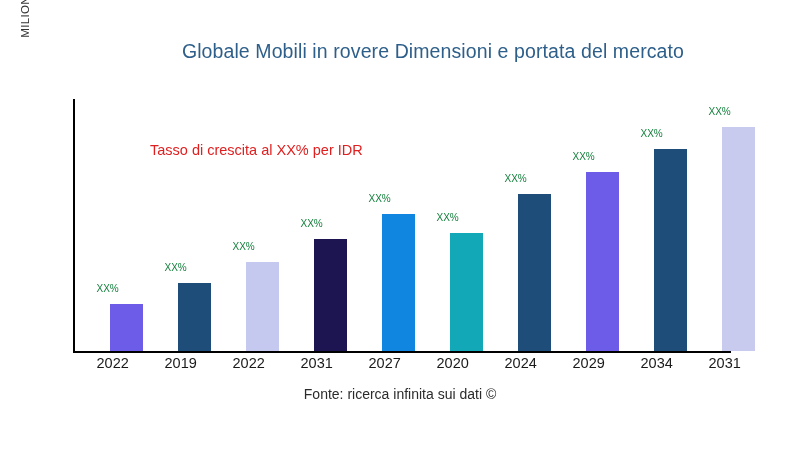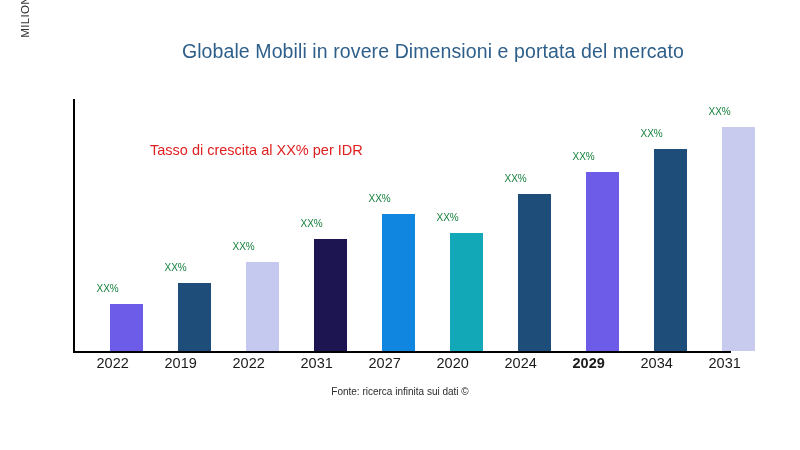--- a/index.html
+++ b/index.html
@@ -115,21 +115,21 @@
     text-align: center;
   }
 
   
   .source-note {
     position: absolute;
     left: 0;
     top: 386px;
     width: 800px;
     text-align: center;
-    font-size: 10px;
+    font-size: 14px;
     color: #2b2b2b;
   }
 </style>
 </head>
 <body>
 
 <div id="chart-root">
 
   <div class="chart-title">Globale Mobili in rovere Dimensioni e portata del mercato</div>
 
@@ -157,21 +157,21 @@
       <div class="bar-value" style="left: 368.5px; top: 192.796px;">XX%</div>
       <div class="x-tick-label" style="left: 368.5px;">2027</div>
       <div class="bar" style="left: 450px; height: 117.742px; background: rgb(18, 168, 184);"></div>
       <div class="bar-value" style="left: 436.5px; top: 212.258px;">XX%</div>
       <div class="x-tick-label" style="left: 436.5px;">2020</div>
       <div class="bar" style="left: 518px; height: 156.665px; background: rgb(31, 77, 122);"></div>
       <div class="bar-value" style="left: 504.5px; top: 173.335px;">XX%</div>
       <div class="x-tick-label" style="left: 504.5px;">2024</div>
       <div class="bar" style="left: 586px; height: 179.046px; background: rgb(108, 92, 231);"></div>
       <div class="bar-value" style="left: 572.5px; top: 150.954px;">XX%</div>
-      <div class="x-tick-label" style="left: 572.5px; font-weight: bold;">2029</div>
+      <div class="x-tick-label" style="left: 572.5px;">2029</div>
       <div class="bar" style="left: 654px; height: 202.4px; background: rgb(31, 77, 122);"></div>
       <div class="bar-value" style="left: 640.5px; top: 127.6px;">XX%</div>
       <div class="x-tick-label" style="left: 640.5px;">2034</div>
       <div class="bar" style="left: 722px; height: 223.808px; background: rgb(200, 203, 238);"></div>
       <div class="bar-value" style="left: 708.5px; top: 106.192px;">XX%</div>
       <div class="x-tick-label" style="left: 708.5px;">2031</div>
     </div>
 
   <div class="growth-note">Tasso di crescita al XX% per IDR</div>
 

